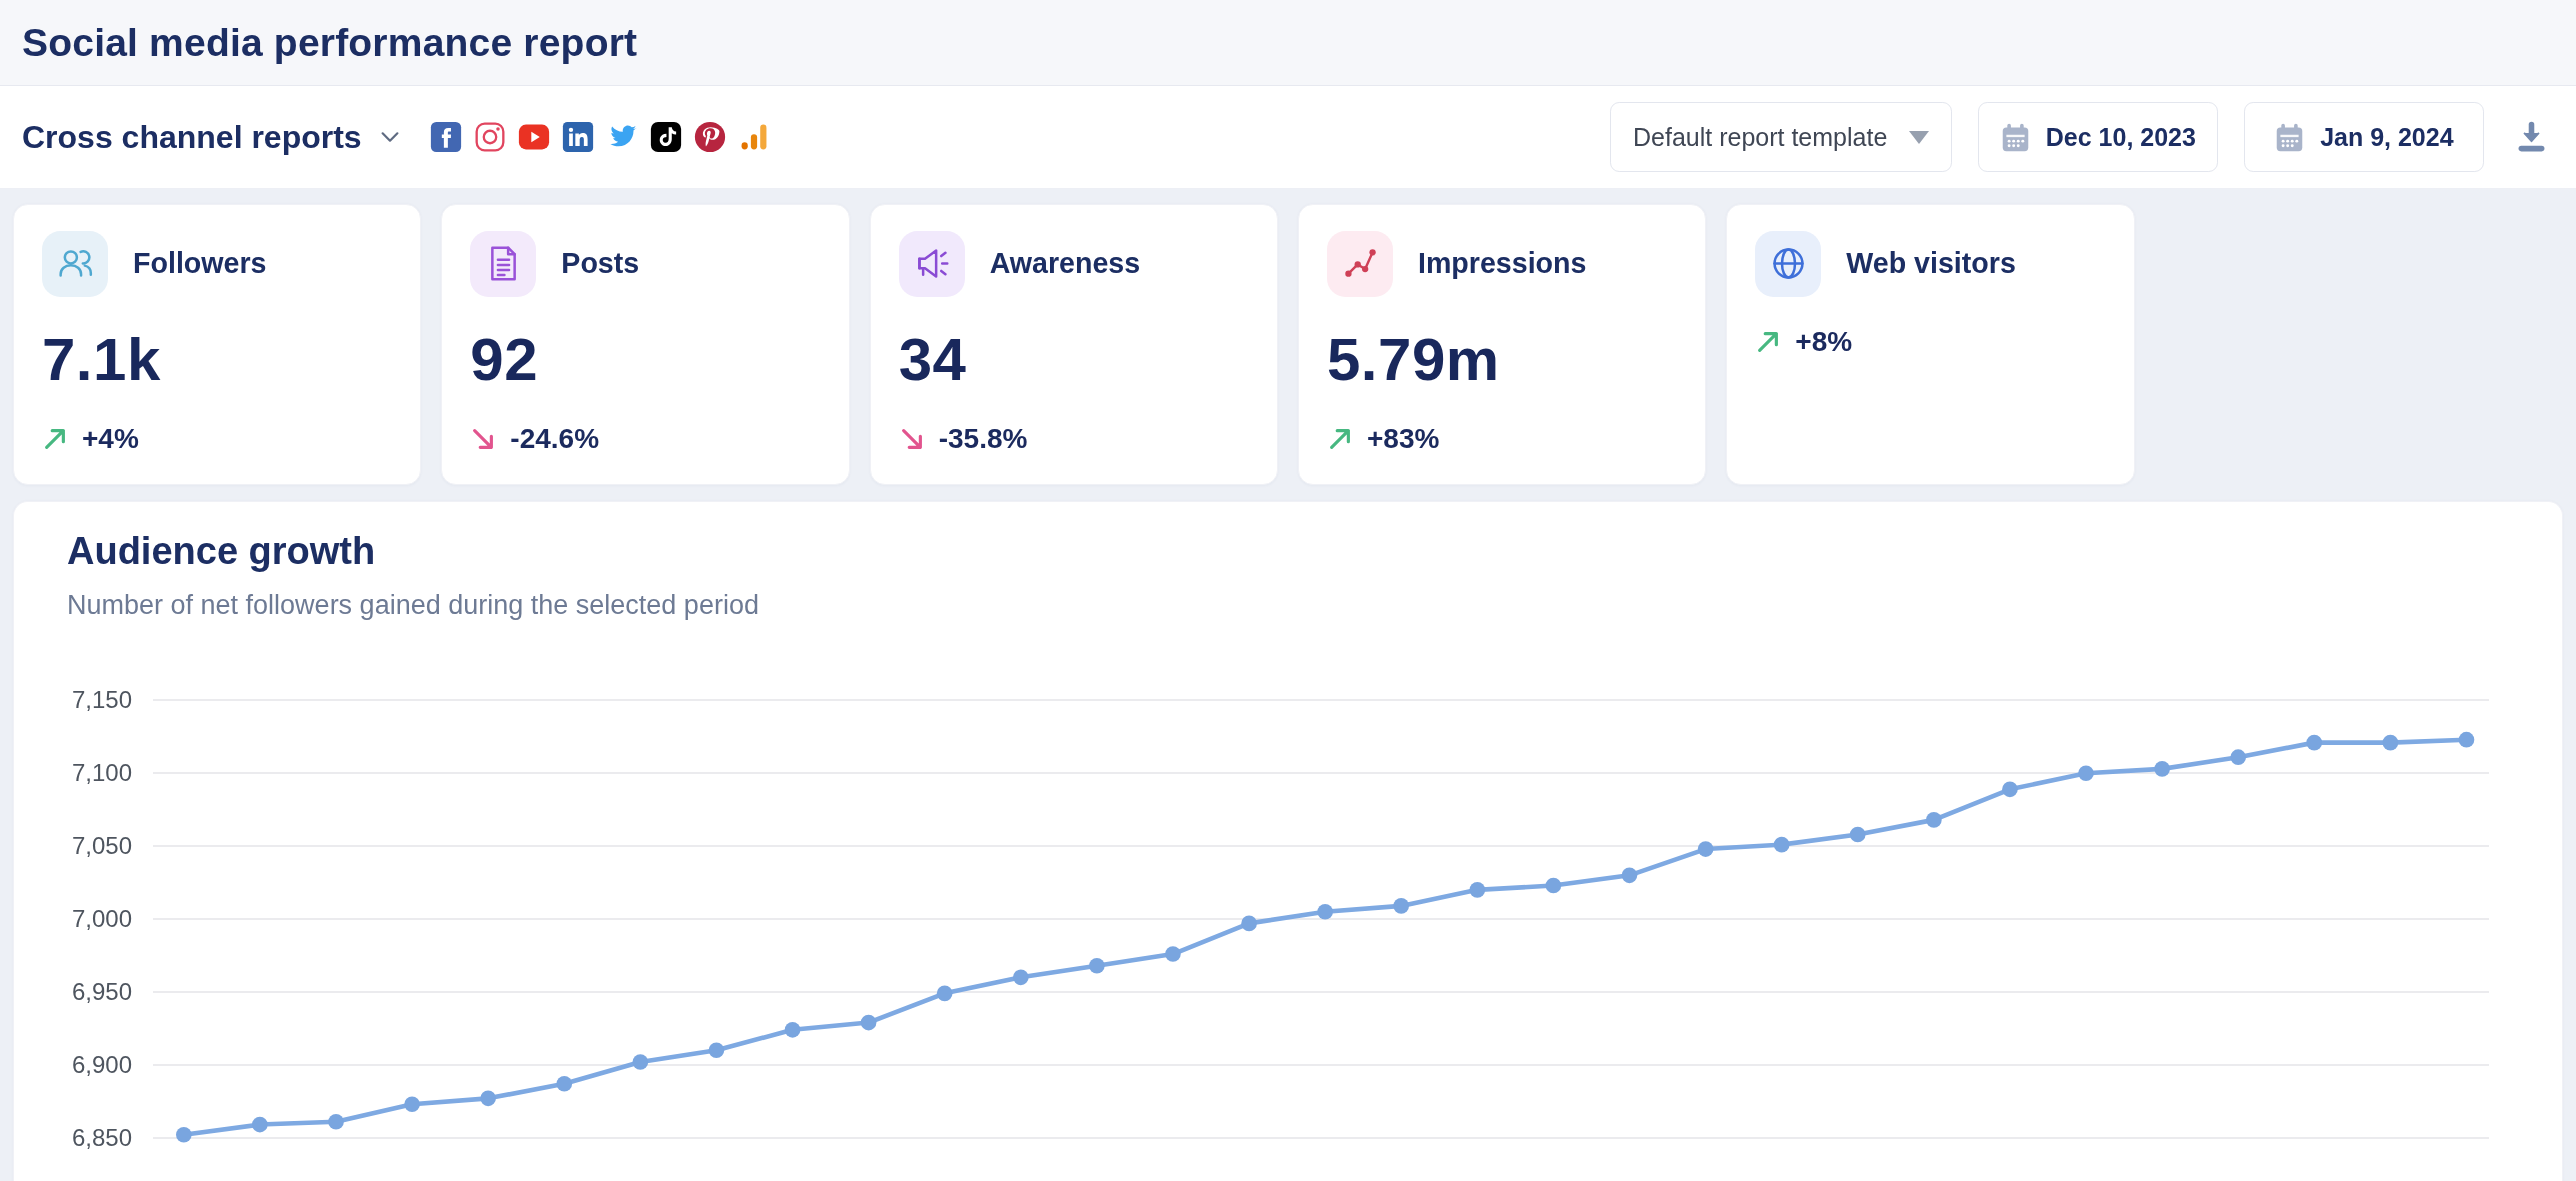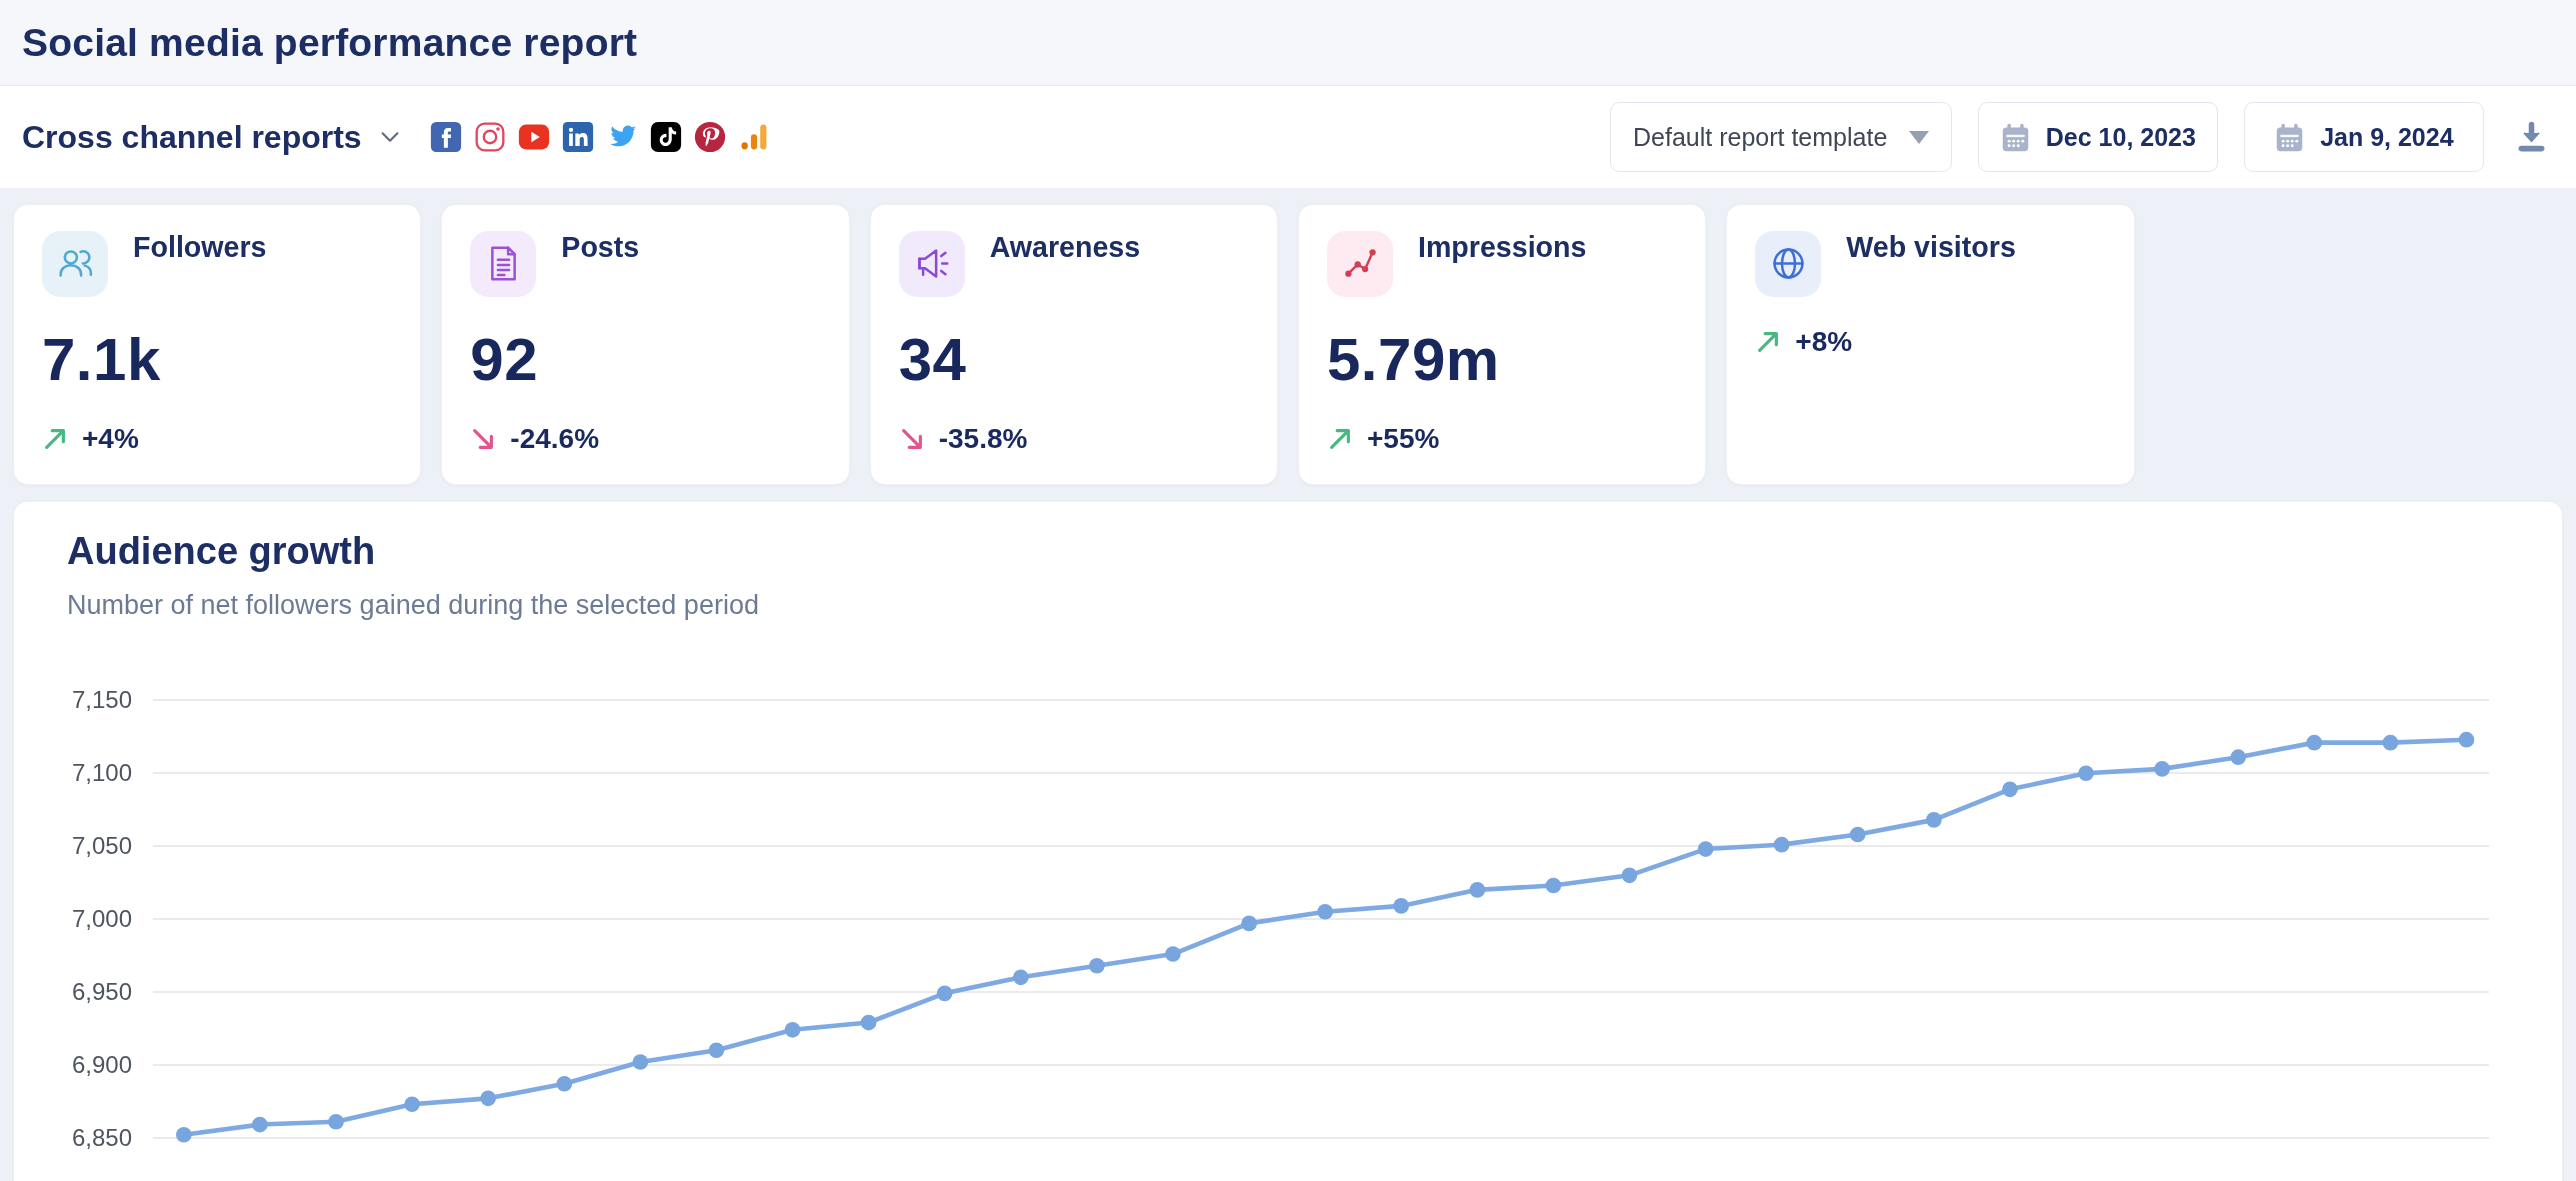--- a/index.html
+++ b/index.html
@@ -30,21 +30,21 @@
   .date-box .date-text { font-size:25px; font-weight:600; color:#1c2e63; }
   .date-box svg { width:31px; height:31px; }
   .download-btn { width:42px; height:42px; display:flex; align-items:center; justify-content:center;
     cursor:pointer; background:none; border:none; }
   .download-btn svg { width:37px; height:37px; }
 
   
   .cards { display:grid; grid-template-columns:repeat(6,1fr); gap:20px; padding:14.7px 13px 0 13px; }
   .metric-card { background:#fff; border-radius:14.7px; height:281px; padding:26px 28px;
     border:0.9px solid #f0f1f6; box-shadow:0 0.9px 2.8px rgba(25,40,90,.04); }
-  .metric-head { display:flex; align-items:flex-start; gap:25px; }
+  .metric-head { display:flex; align-items:center; gap:25px; }
   .tile { width:66px; height:66px; border-radius:18.4px; display:flex; align-items:center; justify-content:center; }
   .tile svg { width:39px; height:39px; }
   .metric-label { font-size:28.6px; font-weight:600; color:#1c2e63; }
   .metric-value { font-size:60px; font-weight:700; color:#19285c; margin-top:28px; letter-spacing:0.5px; }
   .metric-delta { display:flex; align-items:center; gap:14px; margin-top:29.5px; }
   .metric-delta svg { width:26px; height:26px; }
   .delta-text { font-size:28px; font-weight:600; color:#1b2a5e; }
 
   
   .chart-card { position:relative; margin:16.6px 13px 0 13px; background:#fff;
@@ -231,21 +231,21 @@
             <circle cx="34" cy="9" r="3.4" fill="#cf4057" stroke="none"></circle>
           </svg>
       </div>
       <span class="metric-label">Impressions</span>
     </div>
     <div class="metric-value">5.79m</div>
     <div class="metric-delta">
       <svg class="delta-arrow" viewBox="0 0 28 28" fill="none" stroke-width="3.4" stroke-linecap="round" stroke-linejoin="round" stroke="#47b881">
           <path class="arrow-path" d="M5 23 L23 5 M11 5 H23 V17"></path>
         </svg>
-      <span class="delta-text">+55%</span>
+      <span class="delta-text">+83%</span>
     </div>
   </div>
 
   <div class="metric-card">
     <div class="metric-head">
       <div class="tile" style="background: rgb(232, 239, 251);">
         <svg viewBox="0 0 42 42" fill="none" stroke="#3e6fd9" stroke-width="2.7" stroke-linecap="round" stroke-linejoin="round">
             <circle cx="21" cy="21" r="15"></circle>
             <ellipse cx="21" cy="21" rx="7" ry="15"></ellipse>
             <path d="M6 21h30"></path>

